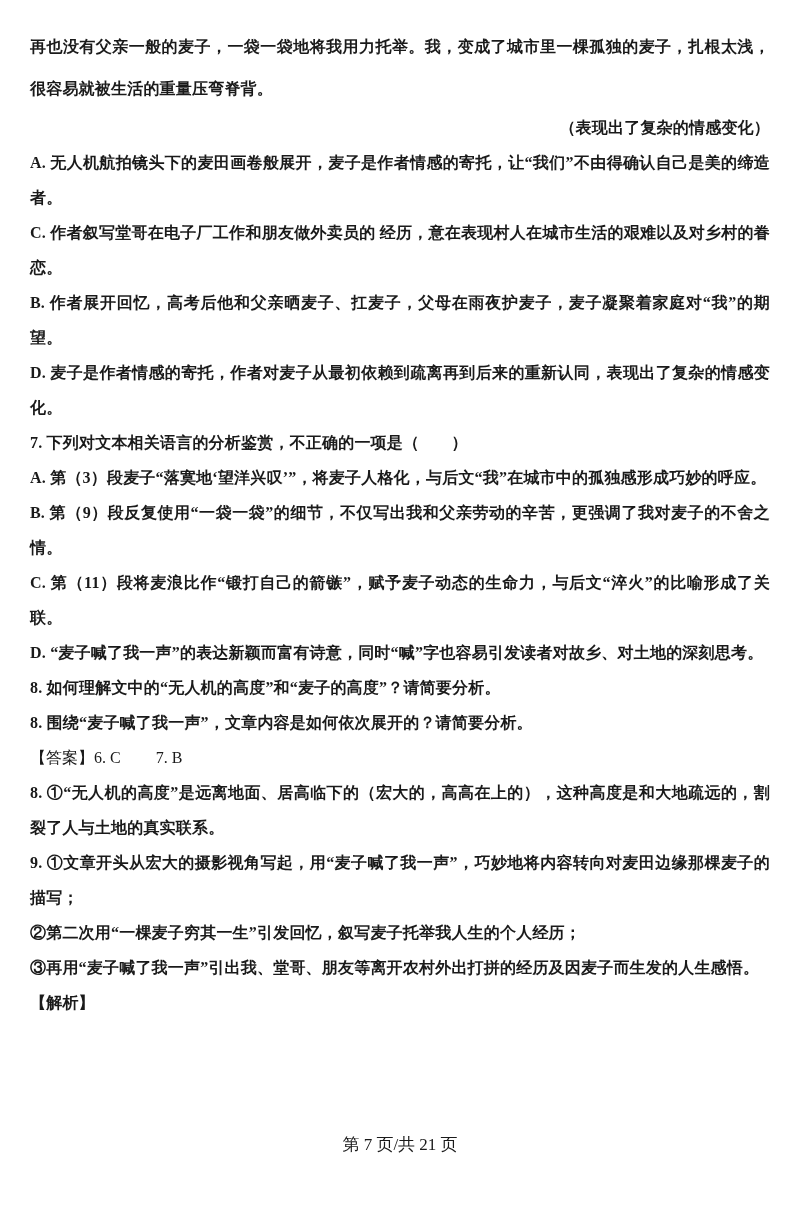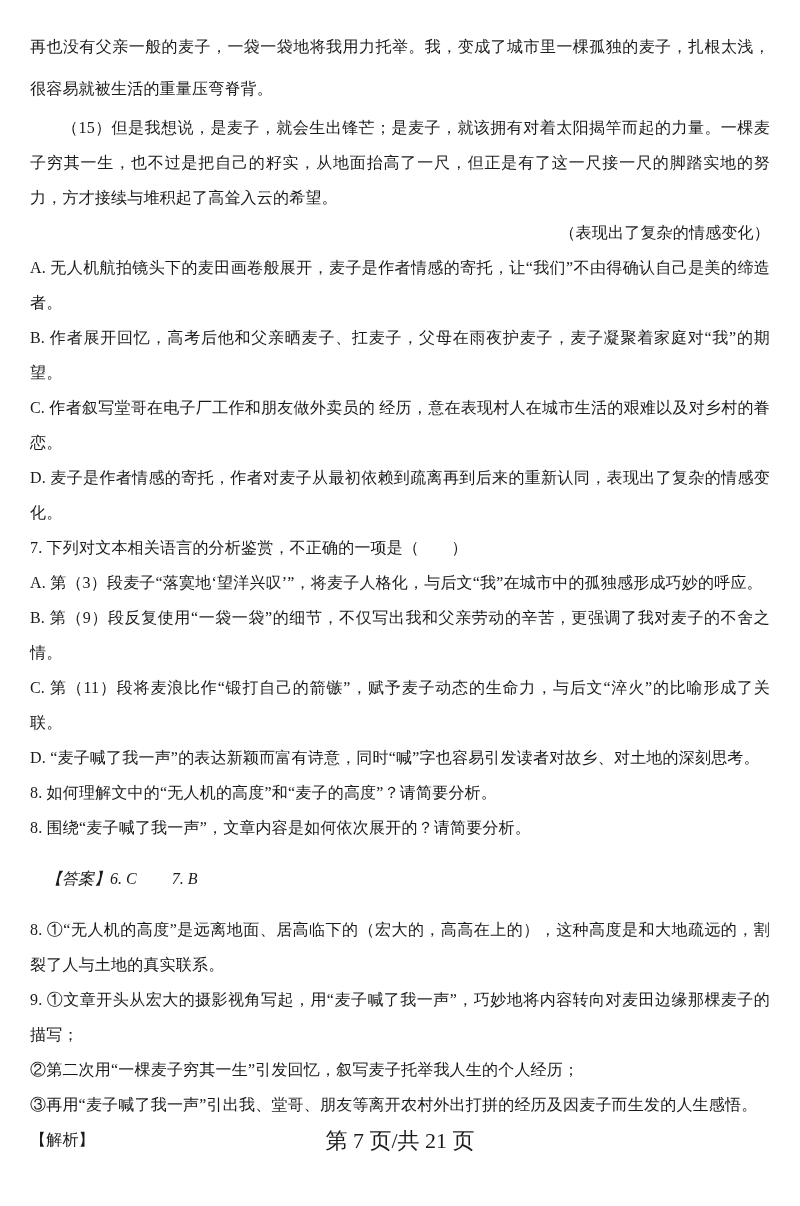--- a/index.html
+++ b/index.html
@@ -14,49 +14,49 @@
     overflow: hidden;
   }
   .content {
     padding: 26px 30px 0 30px;
   }
   .para {
     margin: 0;
     line-height: 35px;
     text-align: justify;
     letter-spacing: 0.2px;
+    font-weight: bold;
   }
   .para.first { line-height: 42px; }
   .para.indent { text-indent: 2em; }
   .para.right { text-align: right; }
-  .answer-line { margin: 16px; line-height: 35px; font-style: italic; }
+  .answer-line { margin: 0; line-height: 35px; }
   .answer-line .gap { display: inline-block; width: 2.2em; }
   .footer {
     position: absolute;
     left: 0;
     right: 0;
     bottom: 50px;
     text-align: center;
-    font-size: 22px;
+    font-size: 17px;
     color: #1a1a1a;
   }
 </style>
 </head>
 <body>
 
 <div class="page">
   <div class="content">
 
     <p class="para first">再也没有父亲一般的麦子，一袋一袋地将我用力托举。我，变成了城市里一棵孤独的麦子，扎根太浅，很容易就被生活的重量压弯脊背。</p>
-    <p class="para indent">（15）但是我想说，是麦子，就会生出锋芒；是麦子，就该拥有对着太阳揭竿而起的力量。一棵麦子穷其一生，也不过是把自己的籽实，从地面抬高了一尺，但正是有了这一尺接一尺的脚踏实地的努力，方才接续与堆积起了高耸入云的希望。</p>
     <p class="para right">（表现出了复杂的情感变化）</p>
 
     <p class="para">A. 无人机航拍镜头下的麦田画卷般展开，麦子是作者情感的寄托，让“我们”不由得确认自己是美的缔造者。</p>
+    <p class="para">C. 作者叙写堂哥在电子厂工作和朋友做外卖员的 经历，意在表现村人在城市生活的艰难以及对乡村的眷恋。</p>
     <p class="para">B. 作者展开回忆，高考后他和父亲晒麦子、扛麦子，父母在雨夜护麦子，麦子凝聚着家庭对“我”的期望。</p>
-    <p class="para">C. 作者叙写堂哥在电子厂工作和朋友做外卖员的 经历，意在表现村人在城市生活的艰难以及对乡村的眷恋。</p>
     <p class="para">D. 麦子是作者情感的寄托，作者对麦子从最初依赖到疏离再到后来的重新认同，表现出了复杂的情感变化。</p>
 
     <p class="para">7. 下列对文本相关语言的分析鉴赏，不正确的一项是（　　）</p>
     <p class="para">A. 第（3）段麦子“落寞地‘望洋兴叹’”，将麦子人格化，与后文“我”在城市中的孤独感形成巧妙的呼应。</p>
     <p class="para">B. 第（9）段反复使用“一袋一袋”的细节，不仅写出我和父亲劳动的辛苦，更强调了我对麦子的不舍之情。</p>
     <p class="para">C. 第（11）段将麦浪比作“锻打自己的箭镞”，赋予麦子动态的生命力，与后文“淬火”的比喻形成了关联。</p>
     <p class="para">D. “麦子喊了我一声”的表达新颖而富有诗意，同时“喊”字也容易引发读者对故乡、对土地的深刻思考。</p>
 
     <p class="para">8. 如何理解文中的“无人机的高度”和“麦子的高度”？请简要分析。</p>
     <p class="para">8. 围绕“麦子喊了我一声”，文章内容是如何依次展开的？请简要分析。</p>

